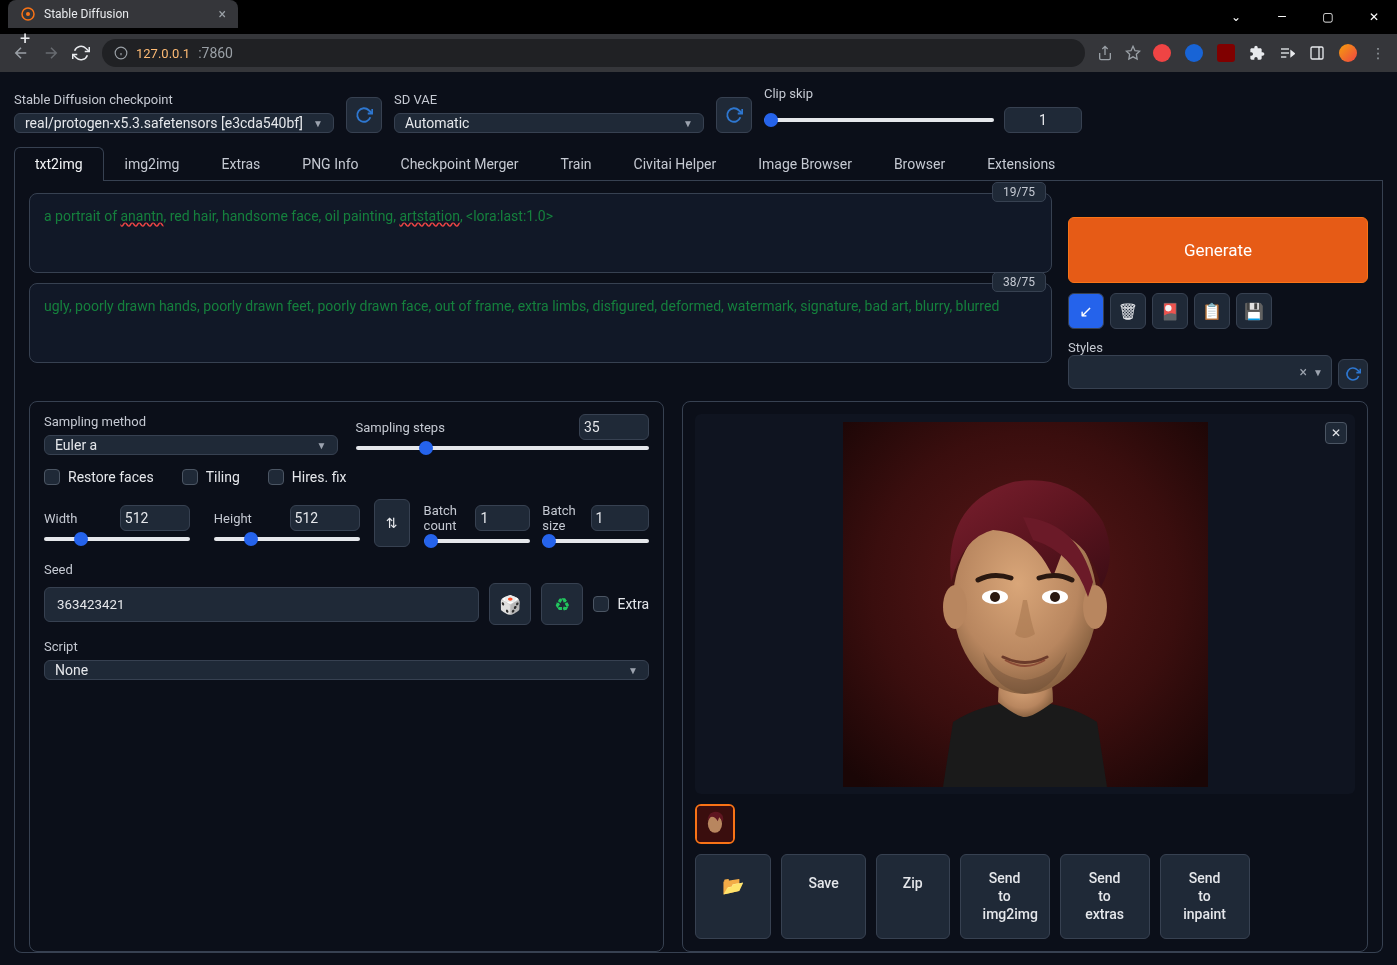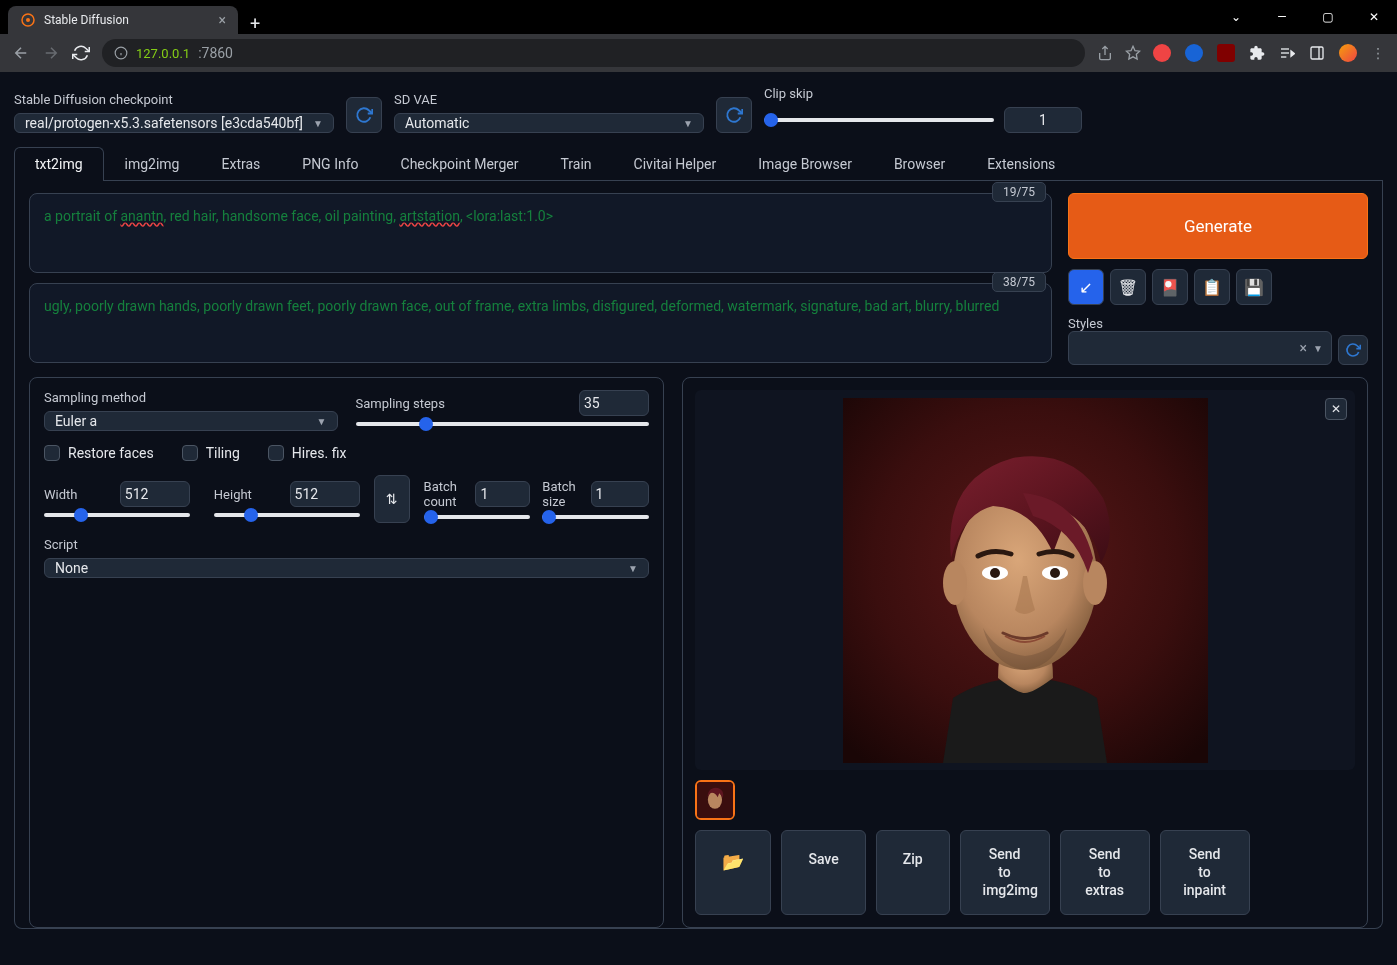--- a/index.html
+++ b/index.html
@@ -1,31 +1,31 @@
 <!DOCTYPE html>
 <html><head>
 <meta charset="utf-8">
 <style>
 * { margin:0; padding:0; box-sizing:border-box; font-family:-apple-system,BlinkMacSystemFont,"Segoe UI",Roboto,sans-serif; }
 body { background:#0b0f19; color:#e5e7eb; width:1397px; height:965px; overflow:hidden; font-size:14px; }
 
 
 .browser-chrome { background:#202124; }
-.tab-bar { display:flex; align-items:flex-end; background:#000; height:34px; padding-left:8px; }
+.tab-bar { display:flex; align-items:flex-start; background:#000; height:34px; padding-left:8px;flex-direction:column; }
 .tab { display:flex; align-items:center; background:#35363a; border-radius:8px 8px 0 0; padding:6px 12px; gap:8px; width:230px; }
 .tab-icon { width:16px; height:16px; display:flex; align-items:center; justify-content:center; }
 .tab-title { flex:1; color:#e8eaed; font-size:12px; }
 .tab-close { color:#9aa0a6; font-size:14px; cursor:pointer; }
 .new-tab { margin-left:12px; color:#e8eaed; font-size:18px; cursor:pointer; }
 .win-btns { position:absolute; right:0; top:0; display:flex; }
 .win-btn { width:46px; height:34px; display:flex; align-items:center; justify-content:center; color:#fff; font-size:12px; }
 .nav-bar { display:flex; align-items:center; background:#35363a; padding:6px 12px; gap:12px; height:38px; }
 .nav-icon { color:#9aa0a6; cursor:pointer; display:flex; align-items:center; }
 .addr-bar { flex:1; display:flex; align-items:center; background:#202124; border-radius:14px; padding:4px 12px; gap:8px; height:28px; }
-.addr-text { color:#84cc16; font-size:13px; }
+.addr-text { color:#fdba74; font-size:13px; }
 .addr-port { color:#9aa0a6; }
 .ext-icons { display:flex; gap:14px; align-items:center; }
 .ext-icon { width:18px; height:18px; border-radius:3px; }
 
 
 .app { background:#0b0f19; padding:14px; }
 .top-row { display:flex; gap:12px; align-items:flex-end; margin-bottom:14px; }
 .top-col { display:flex; flex-direction:column; gap:6px; }
 .label { color:#c5c9d2; font-size:13px; }
 .select { background:#1f2937; border:1px solid #374151; padding:1px 10px; border-radius:6px; color:#e5e7eb; display:flex; align-items:center; justify-content:space-between; cursor:pointer; }
@@ -44,21 +44,21 @@
 .tab-item.active::after { content:''; position:absolute; bottom:-1px; left:0; right:0; height:1px; background:#0b0f19;}
 
 .main-row { display:flex; gap:16px; margin-top:0; }
 .prompt-col { flex:1; display:flex; flex-direction:column; gap:10px; position:relative;}
 .token-badge { position:absolute; right:6px; top:-11px; background:#1f2937; border:1px solid #374151; padding:2px 10px; border-radius:5px; font-size:12px; color:#c5c9d2; z-index:2;}
 .prompt-box { background:#111827; border:1px solid #374151; border-radius:8px; padding:12px 14px; min-height:80px; position:relative;}
 .prompt-text { color:#15803d; line-height:1.5; }
 .wavy { text-decoration:underline wavy #ef4444; }
 
 .right-col { width:300px; display:flex; flex-direction:column; gap:10px; }
-.big-btn { background:#e65b16; color:#fff; padding:22px; border-radius:6px; text-align:center; font-size:17px; cursor:pointer; border:1px solid #f97316;}
+.big-btn { background:#e65b16; color:#fff; padding:22px; border-radius:6px; text-align:center; font-size:17px; cursor:pointer; border:1px solid #f97316;margin-top:24px;}
 .mini-btns { display:flex; gap:6px; }
 .mini-btn { width:36px; height:36px; background:#1f2937; border:1px solid #374151; border-radius:6px; display:flex; align-items:center; justify-content:center; cursor:pointer; font-size:16px;}
 .styles-row { display:flex; gap:6px; align-items:flex-end;}
 .styles-select { flex:1; background:#1f2937; border:1px solid #374151; border-radius:6px; padding:6px 8px; display:flex; align-items:center; justify-content:flex-end; gap:6px; height:34px;}
 
 .params-row { display:flex; gap:18px; margin-top:12px;}
 .params-left { width:635px; display:flex; flex-direction:column; gap:14px; border:1px solid #374151; border-radius:8px; padding:12px 14px; }
 .prow { display:flex; align-items:center; gap:10px; }
 .prow-col { display:flex; flex-direction:column; gap:6px; flex:1;}
 .full-slider { width:100%; }
@@ -329,20 +329,32 @@
             <div style="display:flex;justify-content:space-between;align-items:center">
               <span class="label">Batch size</span>
               <div class="small-num">1</div>
             </div>
             <input type="range" class="slider full-slider" min="1" max="8" value="1" style="">
           </div>
         </div>
       </div>
 
 
+      <div>
+        <span class="label">Seed</span>
+        <div class="prow" style="margin-top:6px">
+          <input class="seed-input" value="363423421" style="">
+          <div class="icon-btn">🎲</div>
+          <div class="icon-btn" style="color:#22c55e">♻</div>
+          <div class="chkbox">
+                <div class="chk"></div>
+                <span>Extra</span>
+              </div>
+        </div>
+      </div>
 
       <div class="prow-col">
         <span class="label">Script</span>
         <div class="select">
           <span>None</span>
           <span class="chev">▼</span>
         </div>
       </div>
     </div>
 

